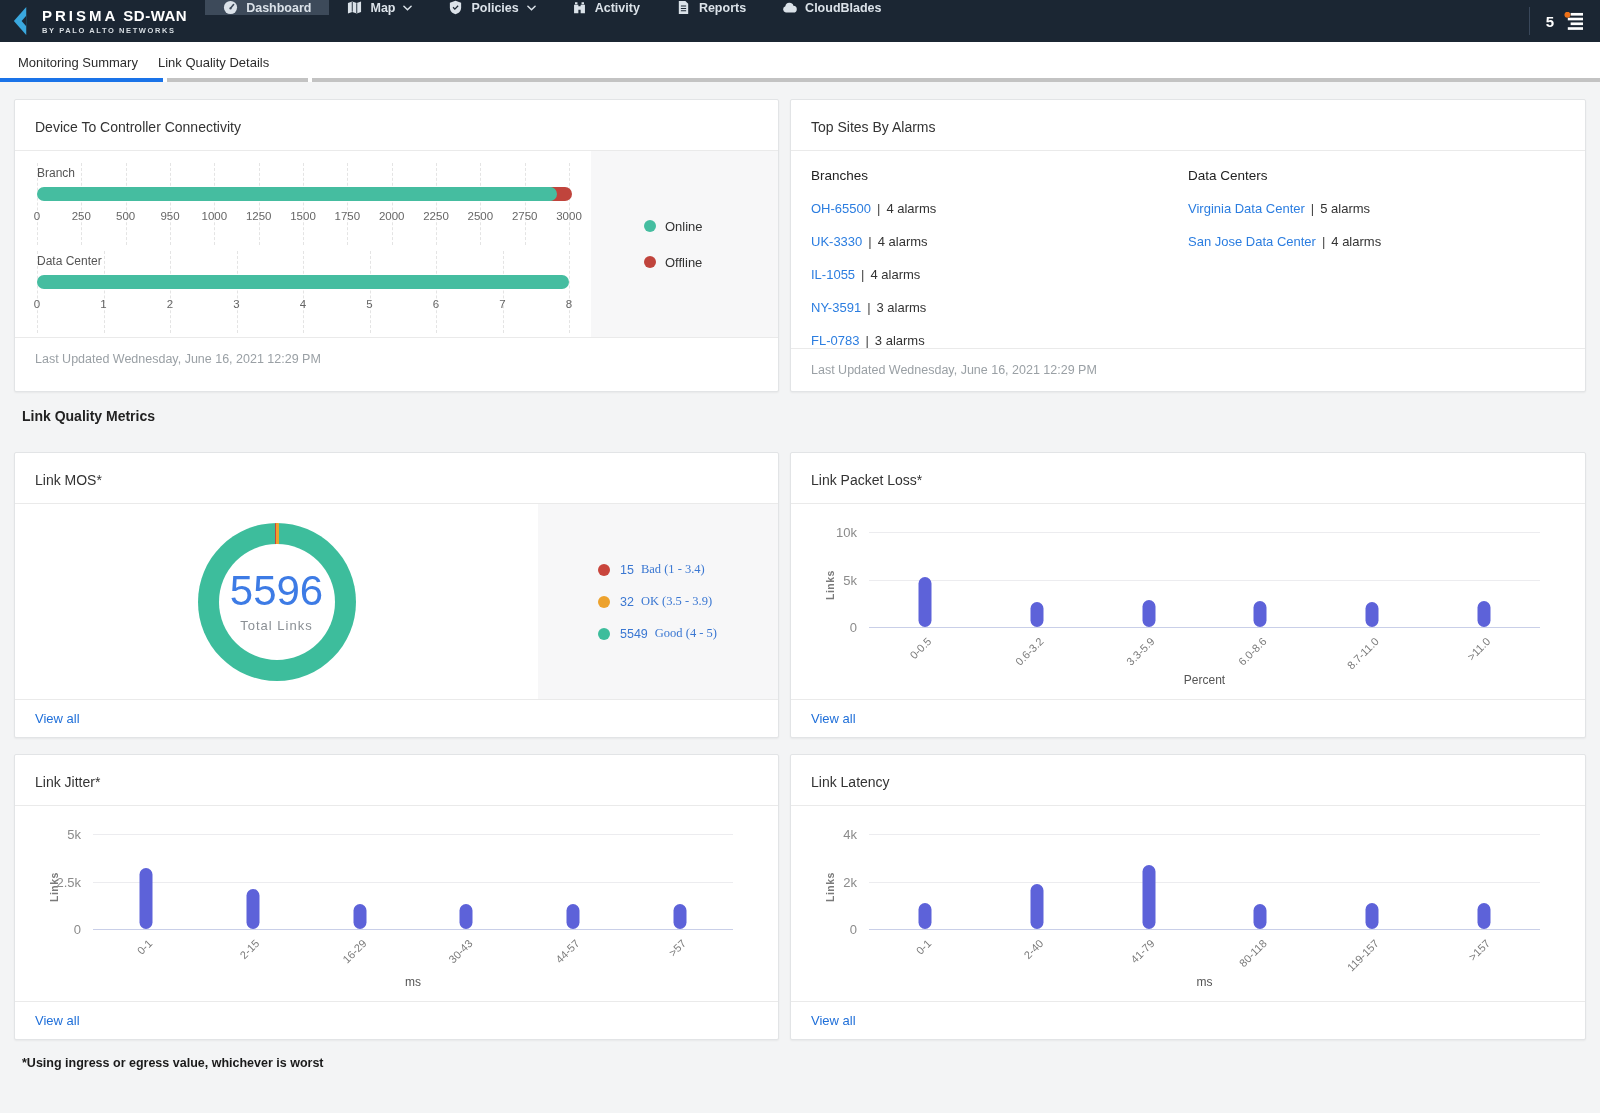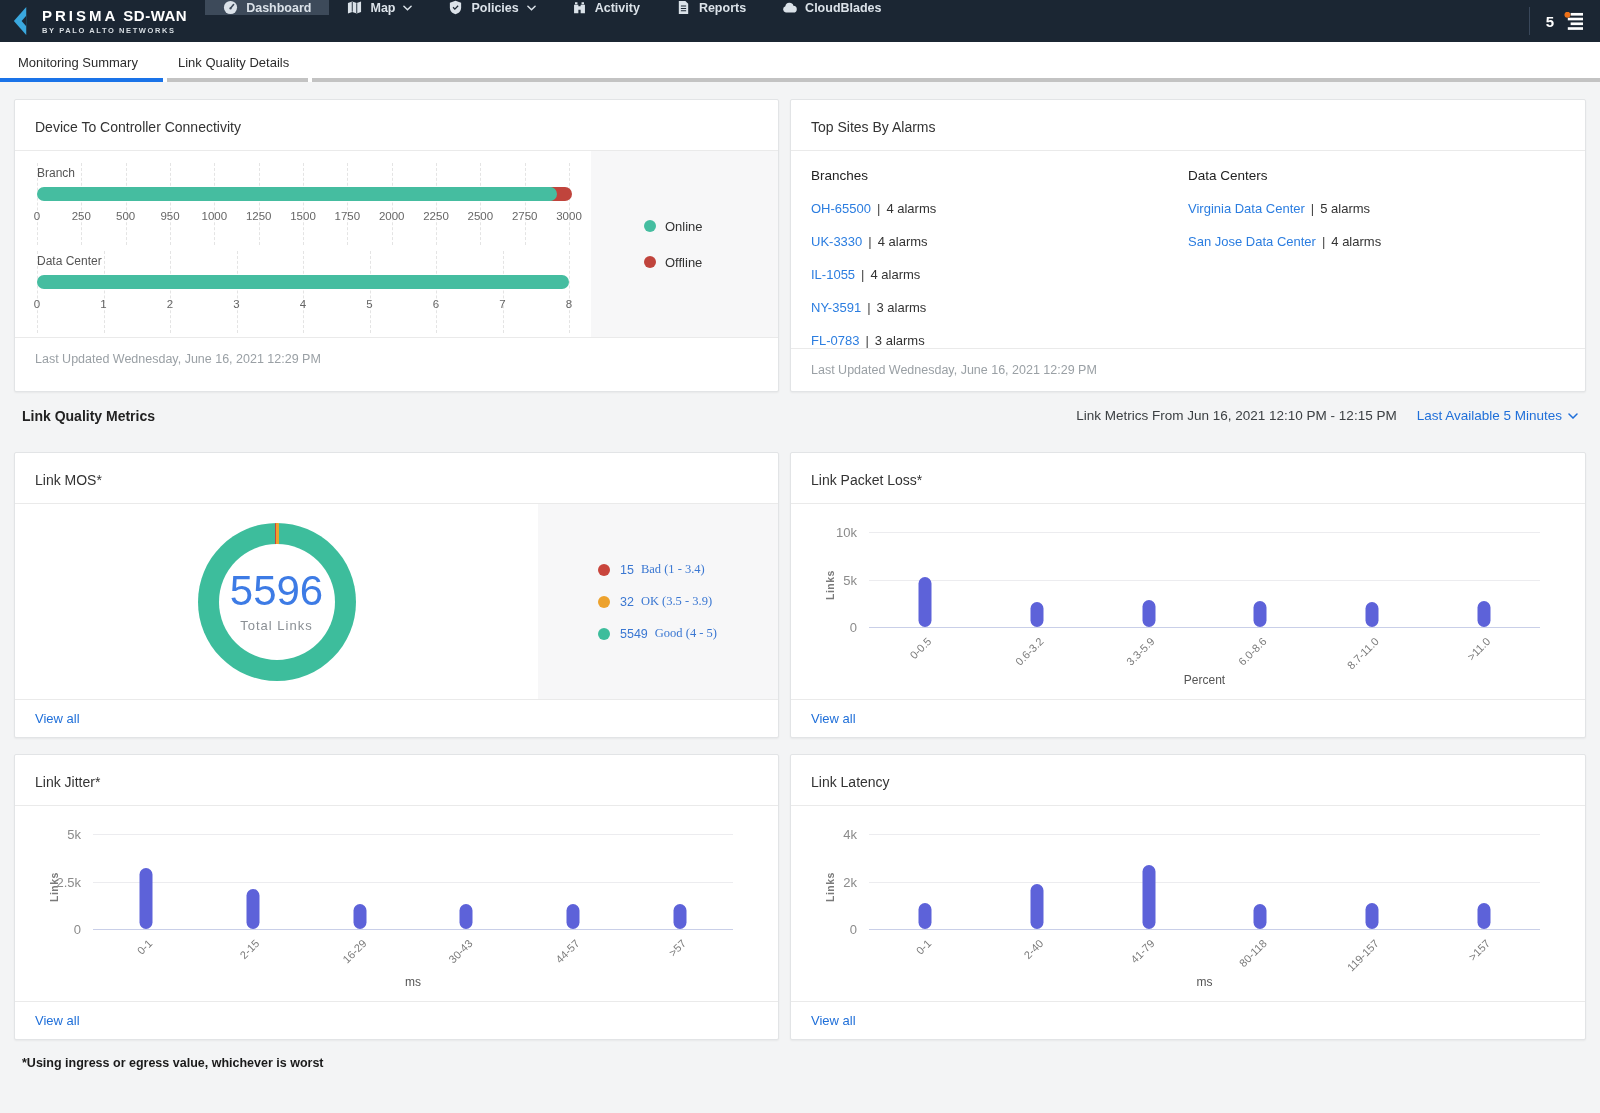--- a/index.html
+++ b/index.html
@@ -21,21 +21,21 @@
   .nav-item.active { background: #3d4a5a; }
   .nav-icon svg { display: block; width: 15px; height: 15px; }
   .nav-chevron svg { display: block; width: 9px; height: 6px; }
   .nav-right { margin-left: auto; display: flex; align-items: center; padding-right: 16px; }
   .nav-divider { width: 1px; height: 28px; background: #39475a; margin-right: 16px; }
   .alarm-count { font-size: 15px; font-weight: bold; color: #fff; margin-right: 9px; cursor: pointer; }
   .alarm-icon { cursor: pointer; }
   .alarm-icon svg { display: block; width: 21px; height: 19px; }
   
   .tabbar { background: #fff; height: 40px; display: flex; position: relative; }
-  .tab { display: flex; align-items: center; padding: 0 20px; font-size: 13px; color: #2c2c2c; cursor: pointer; }
+  .tab { display: flex; align-items: center; padding: 0 10px; font-size: 13px; color: #2c2c2c; cursor: pointer; }
   .tab:first-child { padding-left: 18px; }
   .tab-underline { position: absolute; left: 0; right: 0; bottom: 0; height: 4px; }
   .tab-underline .seg { position: absolute; top: 0; bottom: 0; }
   .seg-blue { left: 0; width: 163px; background: #1a73e8; }
   .seg-g1 { left: 167px; width: 141px; background: #c3c3c3; }
   .seg-g2 { left: 312px; right: 0; background: #c3c3c3; }
   
   main { padding: 17px 14px 0; }
   .row { display: flex; gap: 11px; align-items: stretch; }
   .card { background: #fff; border: 1px solid #e2e4e6; border-radius: 2px; box-shadow: 0 1px 2px rgba(0,0,0,.05); display: flex; flex-direction: column; }
@@ -314,29 +314,20 @@
               <div class="site-row"><a class="site-link">San Jose Data Center</a><span class="site-sep">|</span><span class="site-alarms">4 alarms</span></div>
             </div>
         </div>
       </div>
       <div class="card-foot">Last Updated Wednesday, June 16, 2021 12:29 PM</div>
     </section>
   </div>
 
   <div class="metrics-bar">
     <div class="metrics-title">Link Quality Metrics</div>
-    <div class="metrics-right">
-      <span class="metrics-range">Link Metrics From Jun 16, 2021 12:10 PM - 12:15 PM</span>
-      <span class="metrics-select">
-        <span>Last Available 5 Minutes</span>
-        <svg viewBox="0 0 10 6">
-            <path d="M1 1l4 4 4-4" stroke="currentColor" stroke-width="1.5" fill="none" stroke-linecap="round"></path>
-          </svg>
-      </span>
-    </div>
   </div>
 
   <div class="row">
     <section class="card card-l">
       <div class="card-title">Link MOS*</div>
       <div class="mos-body">
         <div class="donut-wrap">
           <div class="donut" id="mos-donut" style="background: conic-gradient(from -1.51179deg, rgb(201, 69, 60) 0deg, rgb(201, 69, 60) 0.964975deg, rgb(237, 162, 45) 0.964975deg, rgb(237, 162, 45) 3.02359deg, rgb(61, 189, 156) 3.02359deg, rgb(61, 189, 156) 360deg);">
             <div class="donut-hole">
               <div class="donut-total">5596</div>

